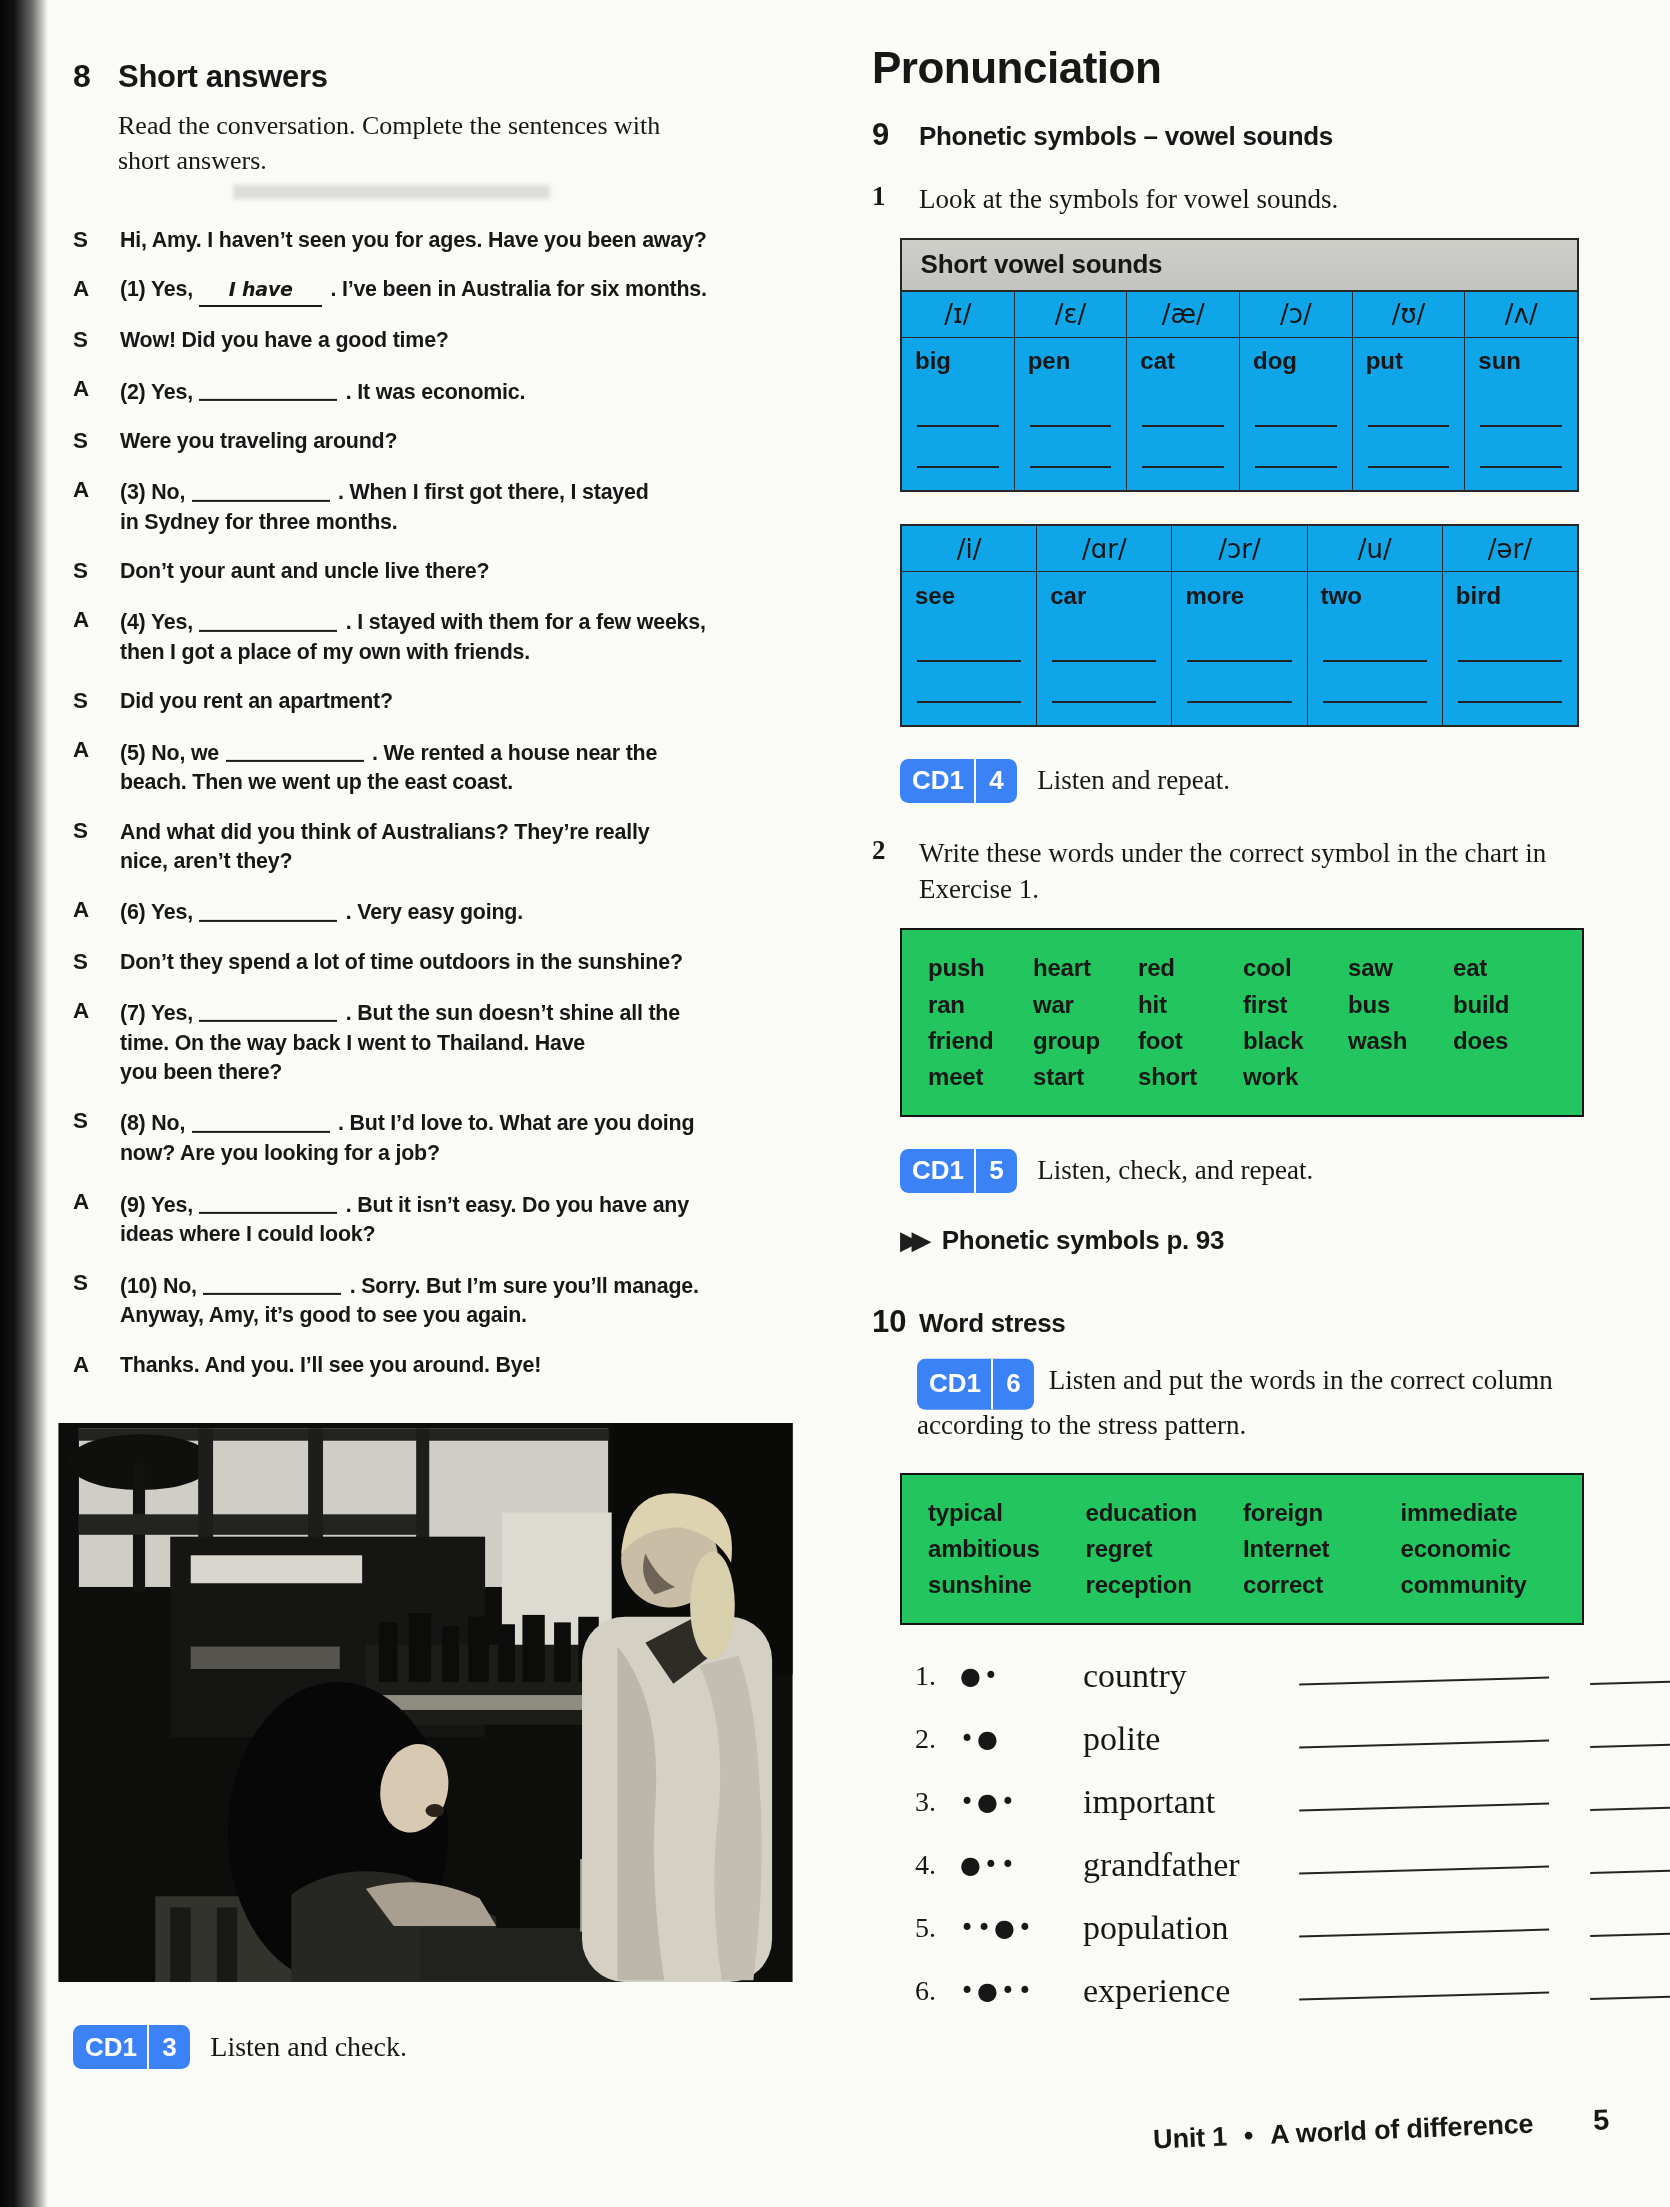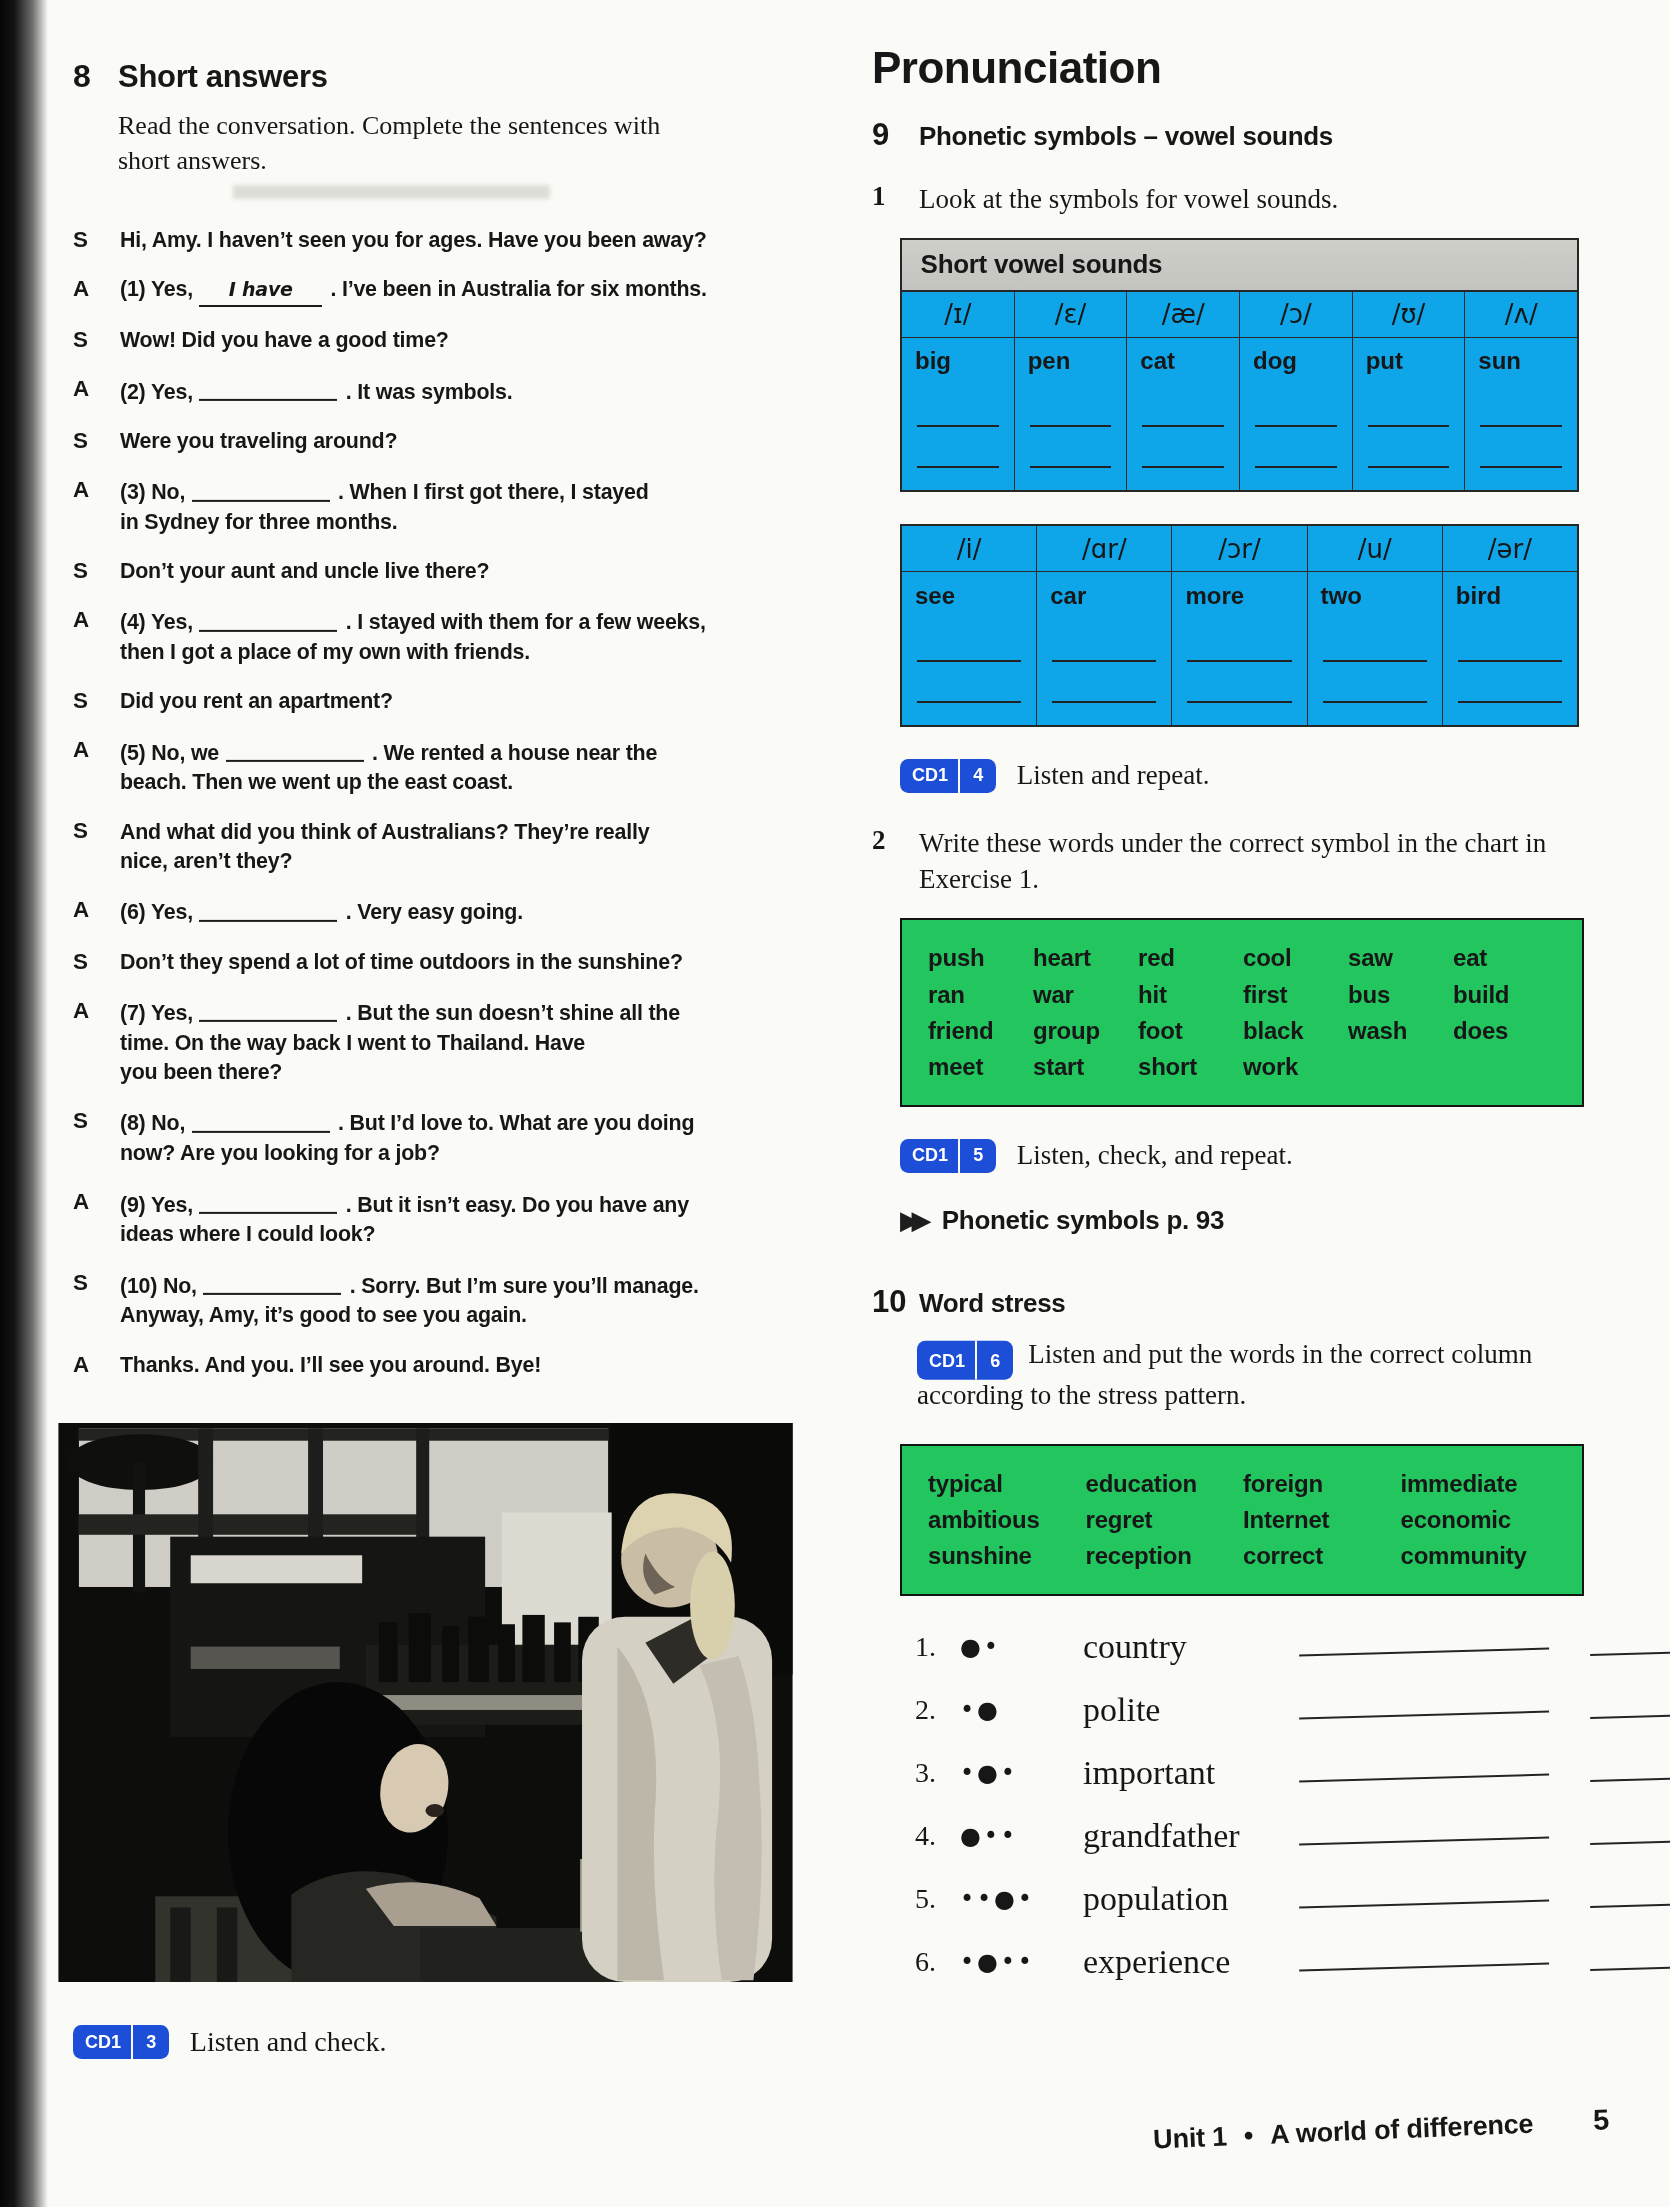--- a/index.html
+++ b/index.html
@@ -29,22 +29,22 @@
   .txt { width:601px; font-weight:bold; font-size:21.4px; line-height:1.38; white-space:pre-line; letter-spacing:-0.2px; }
   .blank {
     display:inline-block; width:138px; height:1em;
     border-bottom:2.3px solid #1b1b1b; margin:0 8.4px 0 6.5px; transform:translateY(1.9px);
   }
   .blank.filled { width:auto; min-width:104px; height:auto; text-align:center; transform:none; padding:0 9.3px; }
   .ans { font-family:"DejaVu Sans", sans-serif; font-style:italic; font-weight:bold; font-size:19px; }
   .photo-wrap { margin:43px 0 0 -15px; width:735px; height:559px; }
   .cdrow { display:flex; align-items:center; gap:20.5px; margin-top:43px; font-family:"Liberation Serif", serif; font-size:28px; }
   .cdbadge {
-    display:inline-flex; align-items:stretch; background:#1d4ed8; color:#fff;
-    border-radius:8.4px; overflow:hidden; font-weight:bold; font-size:18px; flex:none;
+    display:inline-flex; align-items:stretch; background:#3b82f6; color:#fff;
+    border-radius:8.4px; overflow:hidden; font-weight:bold; font-size:26px; flex:none;
     font-family:"Liberation Sans", sans-serif;
   }
   .cdbadge .c1 { padding:6.5px 10.3px 6.5px 12px; border-right:2.8px solid #fafaf6; }
   .cdbadge .c2 { padding:6.5px 13px; }
 
   
   .col-right { position:absolute; left:872px; top:43px; width:750px; }
   .pron-title { font-weight:bold; font-size:44px; letter-spacing:-0.5px; margin-bottom:24px; }
   .sec-head { display:flex; align-items:baseline; margin-bottom:28px; }
   .sec-num { width:47px; font-weight:bold; font-size:31px; flex:none; }
@@ -121,21 +121,21 @@
       <div class="dlg-row">
         <span class="spk">A</span>
         <span class="txt"><span>(1) Yes,</span><span class="blank filled"><span class="ans">I have</span></span><span>. I’ve been in Australia for six months.</span></span>
       </div>
       <div class="dlg-row">
         <span class="spk">S</span>
         <span class="txt">Wow! Did you have a good time?</span>
       </div>
       <div class="dlg-row">
         <span class="spk">A</span>
-        <span class="txt"><span>(2) Yes,</span><span class="blank"></span><span>. It was symbols.</span></span>
+        <span class="txt"><span>(2) Yes,</span><span class="blank"></span><span>. It was economic.</span></span>
       </div>
       <div class="dlg-row">
         <span class="spk">S</span>
         <span class="txt">Were you traveling around?</span>
       </div>
       <div class="dlg-row">
         <span class="spk">A</span>
         <span class="txt"><span>(3) No,</span><span class="blank"></span><span>. When I first got there, I stayed
 in Sydney for three months.</span></span>
       </div>

